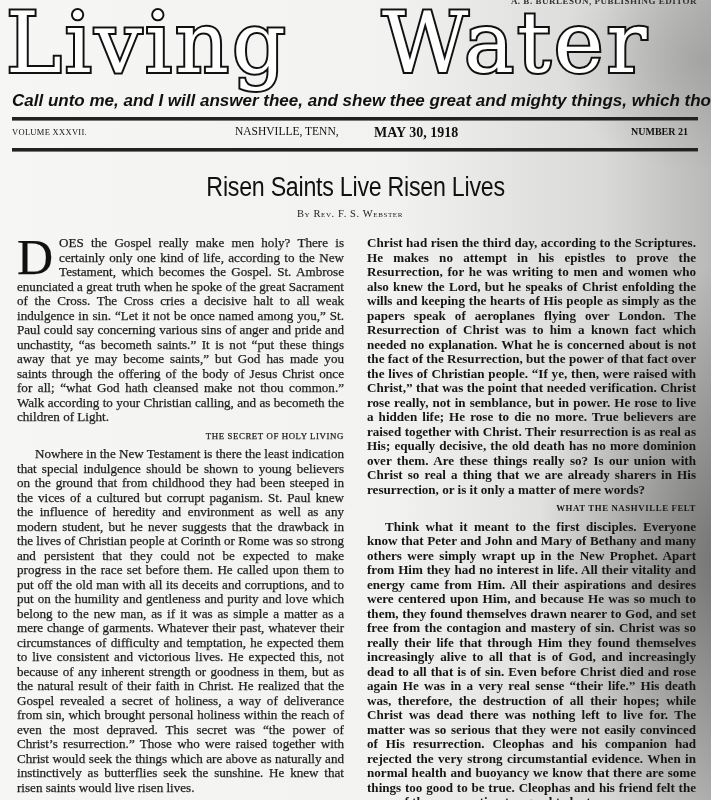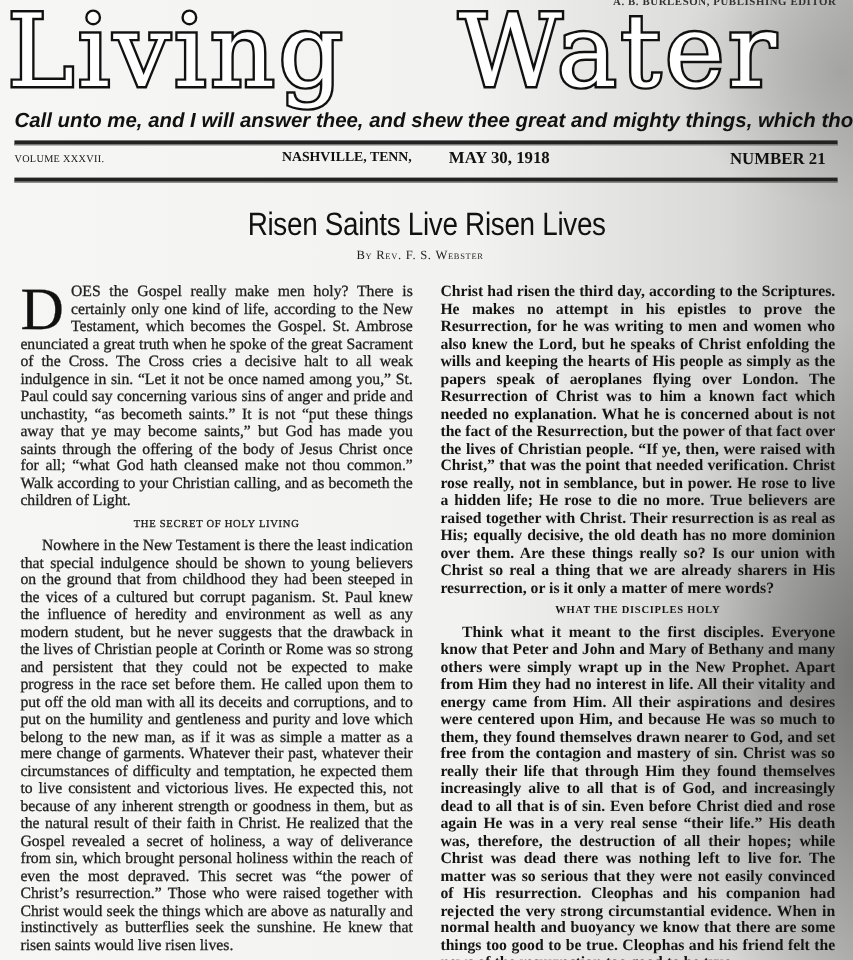--- a/index.html
+++ b/index.html
@@ -42,23 +42,23 @@
   }
   .rule {
     position: absolute; left: 12px; width: 686px; height: 3px;
     background: #222; border-bottom: 1px solid #777;
   }
   .dateline {
     position: absolute; top: 125px; left: 12px; width: 686px; height: 16px;
     font-size: 10.5px; color: #111;
   }
   .dateline .vol { position: absolute; left: 0; font-weight: normal; font-size: 8.5px; top: 2px; letter-spacing: 0.3px; }
-  .dateline .place { position: absolute; left: 223px; font-size: 11.5px; font-weight: bold; }
+  .dateline .place { position: absolute; left: 223px; font-size: 11.5px; }
   .dateline .date { position: absolute; left: 362px; font-size: 14px; font-weight: bold; }
-  .dateline .num { position: absolute; right: 10px; font-weight: bold; font-size: 14px; top: 1px; }
+  .dateline .num { position: absolute; right: 10px; font-weight: bold; font-size: 10px; top: 1px; }
   .title {
     position: absolute; top: 172px; left: 0; width: 711px; text-align: center;
     font-family: "Liberation Sans", sans-serif;
     font-size: 27px; transform: scaleX(0.86); transform-origin: 356px 0;
     color: #111; letter-spacing: -0.3px;
   }
   .byline {
     position: absolute; top: 208px; left: 0; width: 700px; text-align: center;
     font-size: 10.5px; font-variant: small-caps; letter-spacing: 0.6px; color: #222;
   }
@@ -70,21 +70,21 @@
   }
   .col.left { left: 17px; width: 327px; color: #1e1e1e; font-weight: normal; -webkit-text-stroke: 0.25px #1e1e1e; }
   .col.right { left: 367px; width: 329px; color: #151515; }
   .col p { margin: 0; text-indent: 18px; }
   .col p.first { text-indent: 0; }
   .dropcap {
     float: left; font-size: 50px; line-height: 40px; margin: 1px 6px 0 0;
     font-weight: normal; color: #111;
   }
   .subhead {
-    text-align: center; font-size: 8.8px; letter-spacing: 0.6px;
+    text-align: right; font-size: 8.8px; letter-spacing: 0.6px;
     margin: 4px 0 4px 0; font-weight: bold;
   }
   .col.left .subhead { font-weight: normal; }
 </style>
 </head>
 <body>
 
 <div class="page">
 
   <div class="publisher">A. B. BURLESON, PUBLISHING EDITOR</div>
@@ -112,18 +112,18 @@
 
   <div class="col left">
     <p class="first"><span class="dropcap">D</span><span>OES the Gospel really make men holy? There is certainly only one kind of life, according to the New Testament, which becomes the Gospel. St. Ambrose enunciated a great truth when he spoke of the great Sacrament of the Cross. The Cross cries a decisive halt to all weak indulgence in sin. “Let it not be once named among you,” St. Paul could say concerning various sins of anger and pride and unchastity, “as becometh saints.” It is not “put these things away that ye may become saints,” but God has made you saints through the offering of the body of Jesus Christ once for all; “what God hath cleansed make not thou common.” Walk according to your Christian calling, and as becometh the children of Light.</span></p>
     <div class="subhead">THE SECRET OF HOLY LIVING</div>
     <p>Nowhere in the New Testament is there the least indication that special indulgence should be shown to young believers on the ground that from childhood they had been steeped in the vices of a cultured but corrupt paganism. St. Paul knew the influence of heredity and environment as well as any modern student, but he never suggests that the drawback in the lives of Christian people at Corinth or Rome was so strong and persistent that they could not be expected to make progress in the race set before them. He called upon them to put off the old man with all its deceits and corruptions, and to put on the humility and gentleness and purity and love which belong to the new man, as if it was as simple a matter as a mere change of garments. Whatever their past, whatever their circumstances of difficulty and temptation, he expected them to live consistent and victorious lives. He expected this, not because of any inherent strength or goodness in them, but as the natural result of their faith in Christ. He realized that the Gospel revealed a secret of holiness, a way of deliverance from sin, which brought personal holiness within the reach of even the most depraved. This secret was “the power of Christ’s resurrection.” Those who were raised together with Christ would seek the things which are above as naturally and instinctively as butterflies seek the sunshine. He knew that risen saints would live risen lives.</p>
     <div class="subhead">RAISED WITH CHRIST</div>
   </div>
 
   <div class="col right">
     <p class="first">Christ had risen the third day, according to the Scriptures. He makes no attempt in his epistles to prove the Resurrection, for he was writing to men and women who also knew the Lord, but he speaks of Christ enfolding the wills and keeping the hearts of His people as simply as the papers speak of aeroplanes flying over London. The Resurrection of Christ was to him a known fact which needed no explanation. What he is concerned about is not the fact of the Resurrection, but the power of that fact over the lives of Christian people. “If ye, then, were raised with Christ,” that was the point that needed verification. Christ rose really, not in semblance, but in power. He rose to live a hidden life; He rose to die no more. True believers are raised together with Christ. Their resurrection is as real as His; equally decisive, the old death has no more dominion over them. Are these things really so? Is our union with Christ so real a thing that we are already sharers in His resurrection, or is it only a matter of mere words?</p>
-    <div class="subhead">WHAT THE DISCIPLES HOLY</div>
+    <div class="subhead">WHAT THE NASHVILLE FELT</div>
     <p>Think what it meant to the first disciples. Everyone know that Peter and John and Mary of Bethany and many others were simply wrapt up in the New Prophet. Apart from Him they had no interest in life. All their vitality and energy came from Him. All their aspirations and desires were centered upon Him, and because He was so much to them, they found themselves drawn nearer to God, and set free from the contagion and mastery of sin. Christ was so really their life that through Him they found themselves increasingly alive to all that is of God, and increasingly dead to all that is of sin. Even before Christ died and rose again He was in a very real sense “their life.” His death was, therefore, the destruction of all their hopes; while Christ was dead there was nothing left to live for. The matter was so serious that they were not easily convinced of His resurrection. Cleophas and his companion had rejected the very strong circumstantial evidence. When in normal health and buoyancy we know that there are some things too good to be true. Cleophas and his friend felt the news of the resurrection too good to be true.</p>
 
   </div>
 
 </div>
 
 </body></html>

